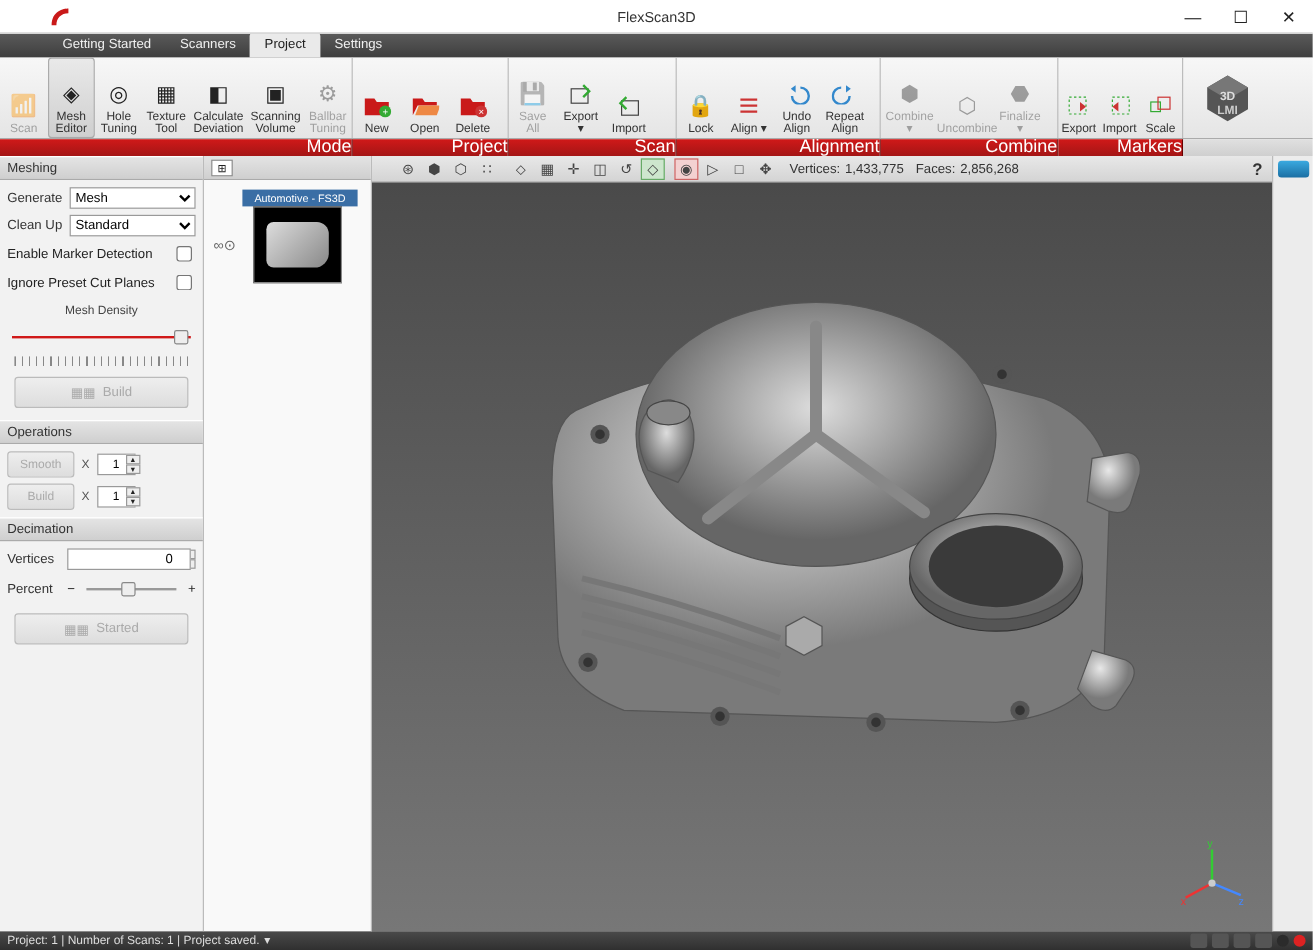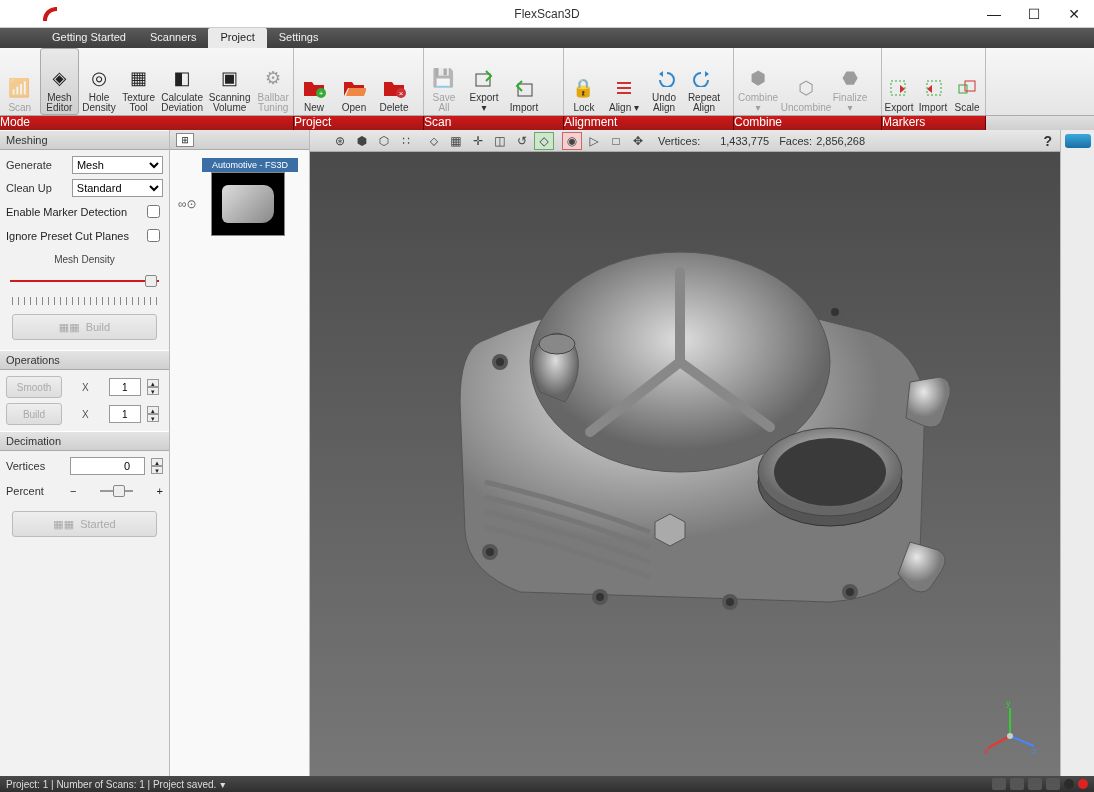--- a/index.html
+++ b/index.html
@@ -20,28 +20,28 @@
   .rbuttons { display:flex; flex:1; }
   .rbtn { width:40px; display:flex; flex-direction:column; align-items:center; justify-content:flex-end; padding:4px 2px 2px; gap:2px;}
   .rbtn.wide { width:48px;}
   .rbtn .ic { width:26px; height:26px; display:flex; align-items:center; justify-content:center; font-size:18px;}
   .rbtn .lbl { font-size:10px; color:#333; text-align:center; line-height:1; white-space:pre-line;}
   .rbtn.dim { opacity:.4;}
   .rbtn.active { background:linear-gradient(#e9e9e9,#cfcfcf); border:1px solid #aaa; border-radius:3px; padding:3px 1px 1px;}
   .rgroup.logo3d { width:74px; display:flex; align-items:center; justify-content:center; border-right:none;}
   
   .labelbar { height:14px; display:flex;}
-  .labelbar .seg { background:linear-gradient(#d01919,#a41515); color:#fff; font-size:12px; text-align:left; line-height:13px; border-right:1px solid #600;}
+  .labelbar .seg { background:linear-gradient(#d01919,#a41515); color:#fff; font-size:15px; text-align:right; line-height:13px; border-right:1px solid #600;}
   
   .main { display:flex; height:calc(792px - 28px - 20px - 68px - 14px - 16px);}
   
   .left { width:170px; background:#f2f2f2; border-right:1px solid #bbb; display:flex; flex-direction:column;}
   .panel-hdr { background:linear-gradient(#e4e4e4,#cfcfcf); border-top:1px solid #fff; border-bottom:1px solid #aaa; padding:3px 6px; font-size:11px; color:#333;}
   .panel-body { padding:6px; display:flex; flex-direction:column; gap:5px;}
-  .row { display:flex; align-items:center; gap:20px;}
+  .row { display:flex; align-items:center; gap:6px;}
   .row label { font-size:11px; color:#333;}
   .row select, .row input[type=text] { flex:1; height:18px; font-size:11px; border:1px solid #999; background:#fff;}
   .chk { display:flex; justify-content:space-between; align-items:center; font-size:11px;}
   .slider-lbl { text-align:center; font-size:10px; color:#444; margin-top:4px;}
   .slider-wrap { position:relative; height:18px; margin:2px 4px;}
   .slider-track { position:absolute; left:0; right:0; top:8px; height:2px; background:#d01919;}
   .slider-thumb { position:absolute; top:3px; width:12px; height:12px; background:#eee; border:1px solid #888; border-radius:2px;}
   .bigbtn { height:26px; background:linear-gradient(#eee,#ddd); border:1px solid #bbb; border-radius:3px; display:flex; align-items:center; justify-content:center; color:#aaa; font-size:11px; margin:4px 6px;}
   .num-input { width:70px; height:18px; border:1px solid #999; text-align:right; padding-right:14px; font-size:11px; position:relative; background:#fff;}
   .spin { display:inline-flex; flex-direction:column; margin-left:-14px; }
@@ -112,21 +112,21 @@
           <span class="lbl">Scan</span>
         </div>
       <div class="rbtn active">
           <span class="ic">◈</span>
           <span class="lbl">Mesh
 Editor</span>
         </div>
       <div class="rbtn">
           <span class="ic">◎</span>
           <span class="lbl">Hole
-Density</span>
+Tuning</span>
         </div>
       <div class="rbtn">
           <span class="ic">▦</span>
           <span class="lbl">Texture
 Tool</span>
         </div>
       <div class="rbtn wide">
           <span class="ic">◧</span>
           <span class="lbl">Calculate
 Deviation</span>
@@ -284,20 +284,28 @@
       <div class="rbtn" style="width:34px">
           <span class="ic">
             <svg width="20" height="18">
               <rect x="2" y="6" width="8" height="8" fill="none" stroke="#3a3"></rect>
               <rect x="8" y="2" width="10" height="10" fill="none" stroke="#c33"></rect>
             </svg>
           </span>
           <span class="lbl">Scale</span>
         </div>
     </div>
+  </div>
+  <div class="rgroup logo3d">
+    <svg width="46" height="46" viewBox="0 0 46 46">
+      <polygon points="23,4 40,14 40,32 23,42 6,32 6,14" fill="#555"></polygon>
+      <polygon points="23,4 40,14 23,24 6,14" fill="#777"></polygon>
+      <text x="23" y="24" text-anchor="middle" fill="#ddd" font-size="10" font-weight="bold">3D</text>
+      <text x="23" y="36" text-anchor="middle" fill="#ccc" font-size="10" font-weight="bold">LMI</text>
+    </svg>
   </div>
 </div>
 
 <div class="labelbar">
   <div class="seg" style="width:294px">Mode</div>
   <div class="seg" style="width:130px">Project</div>
   <div class="seg" style="width:140px">Scan</div>
   <div class="seg" style="width:170px">Alignment</div>
   <div class="seg" style="width:148px">Combine</div>
   <div class="seg" style="width:104px">Markers</div>
@@ -418,21 +426,21 @@
       <div class="vt-btn">✛</div>
       <div class="vt-btn">◫</div>
       <div class="vt-btn">↺</div>
       <div class="vt-btn on">◇</div>
       <div class="vt-sep"></div>
       <div class="vt-btn rec">◉</div>
       <div class="vt-btn">▷</div>
       <div class="vt-btn">□</div>
       <div class="vt-btn">✥</div>
       <span class="vt-text">Vertices:</span>
-      <span class="vt-text" style="margin-left:18px">1,433,775</span>
+      <span class="vt-text" style="margin-left:2px">1,433,775</span>
       <span class="vt-text">Faces:</span>
       <span class="vt-text" style="margin-left:2px">2,856,268</span>
       <div class="vt-help">?</div>
     </div>
     <div class="canvas">
       <svg class="part3d" viewBox="0 0 560 460">
         <defs>
           <radialGradient id="m1" cx="40%" cy="30%">
               <stop offset="0%" stop-color="#e8e8e8"></stop>
               <stop offset="100%" stop-color="#7a7a7a"></stop>

